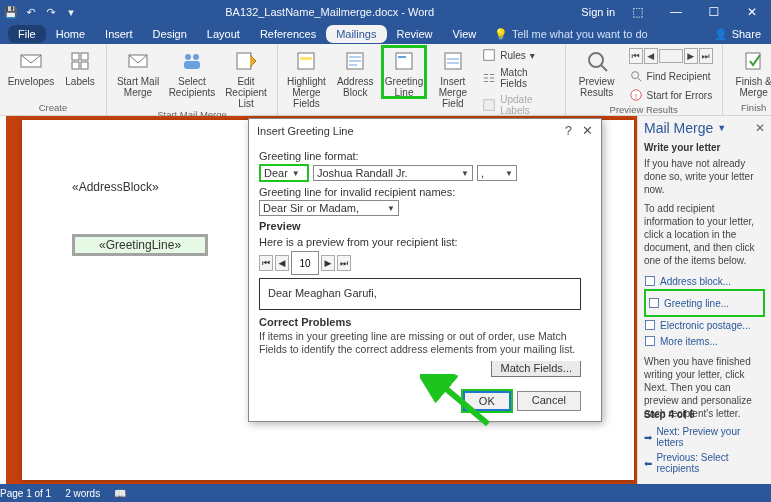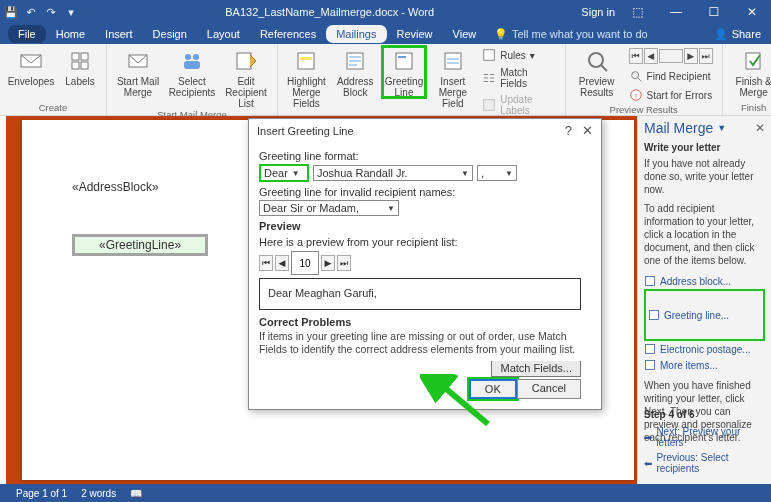--- a/index.html
+++ b/index.html
@@ -48,39 +48,39 @@
 .dlg-body .lbl { margin: 4px 0 2px 0; }
 .row-sel { display: flex; gap: 4px; align-items: center; }
 .sel { border: 1px solid #888; background: #fff; padding: 1px 3px; display: flex; align-items: center; gap: 4px; font-size: 11px; }
 .sel .dd { font-size: 8px; color: #444; }
 .sel.hl { border: 2px solid #1ec41e; }
 .navrow { display: flex; gap: 2px; align-items: center; margin: 3px 0; }
 .navbtn { width: 14px; height: 16px; border: 1px solid #aaa; background: #f4f4f4; font-size: 9px; display: flex; align-items: center; justify-content: center; cursor: pointer; }
 .navnum { width: 28px; height: 24px; border: 1px solid #888; text-align: center; font-size: 10px; }
 .preview-box { border: 1px solid #333; padding: 8px; margin: 2px 0 6px 0; min-height: 32px; }
 .problems { font-size: 10.5px; color: #444; line-height: 1.2; margin: 2px 0 6px 0; }
-.btnrow { display: flex; justify-content: flex-end; margin-top: 2px; }
+.btnrow { display: flex; justify-content: flex-end; gap: 6px; margin-top: 14px; }
 .dlgbtn { border: 1px solid #888; background: #f0f0f0; padding: 2px 14px; font-size: 11px; cursor: pointer; }
 .dlgbtn.primary { border: 2px solid #2074cf; outline: 2px solid #1ec41e; }
 .matchbtn { border: 1px solid #777; background: #eaeaea; padding: 2px 8px; font-size: 11px; float: right; margin-top: -2px; cursor: pointer; }
 
 
 .pane { position: absolute; right: 0; top: 116px; bottom: 18px; width: 134px; background: #f3f3f3; border-left: 1px solid #d6d6d6; padding: 4px 6px; font-size: 10px; color: #444; }
 .pane h2 { color: #2b579a; font-size: 14px; font-weight: normal; margin-bottom: 6px; display: flex; align-items: center; }
 .pane h2 .caret { margin-left: 4px; font-size: 9px; }
 .pane h2 .close { margin-left: auto; color: #666; font-size: 12px; }
 .pane .sec-title { font-weight: bold; color: #333; margin: 4px 0; }
 .pane p { line-height: 1.3; margin-bottom: 6px; }
 .pane .link { color: #2b579a; cursor: pointer; display: flex; align-items: center; gap: 4px; padding: 2px 0; }
-.pane .link.hl { border: 2px solid #1ec41e; padding: 18px 2px; }
+.pane .link.hl { border: 2px solid #1ec41e; padding: 6px 2px; }
 .pane .link svg { width: 12px; height: 12px; }
 .pane .bottom { position: absolute; bottom: 8px; left: 6px; right: 6px; }
 
 
-.statusbar { position: absolute; bottom: 0; left: 0; right: 0; height: 18px; background: #2b579a; color: #fff; font-size: 10px; display: flex; align-items: center; padding: 0 16px; gap: 14px; }
+.statusbar { position: absolute; bottom: 0; left: 0; right: 0; height: 18px; background: #2b579a; color: #fff; font-size: 10px; display: flex; align-items: center; padding: 0 0; gap: 14px; }
 
 
 .arrow { position: absolute; left: 420px; top: 374px; pointer-events:none; }
 </style>
 </head>
 <body>
 
 <div class="titlebar">
   <div class="qat">
     <span class="icon">💾</span>

